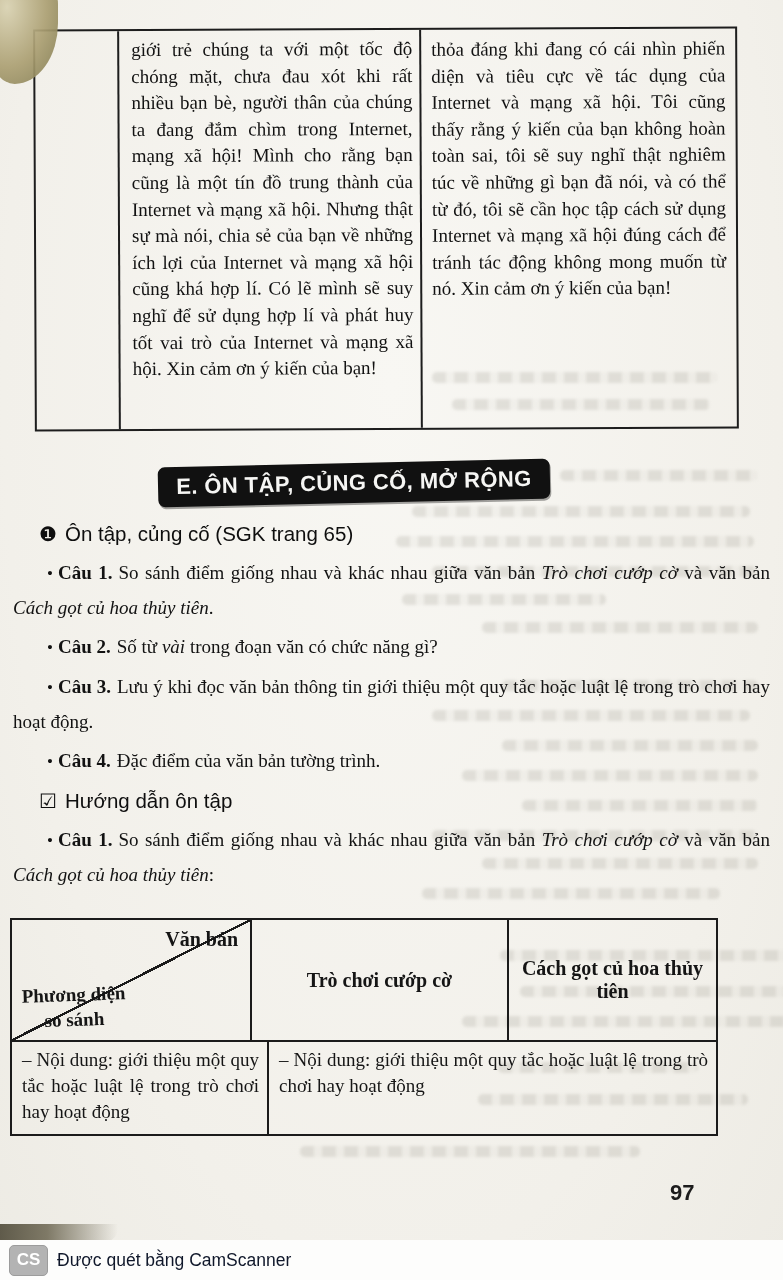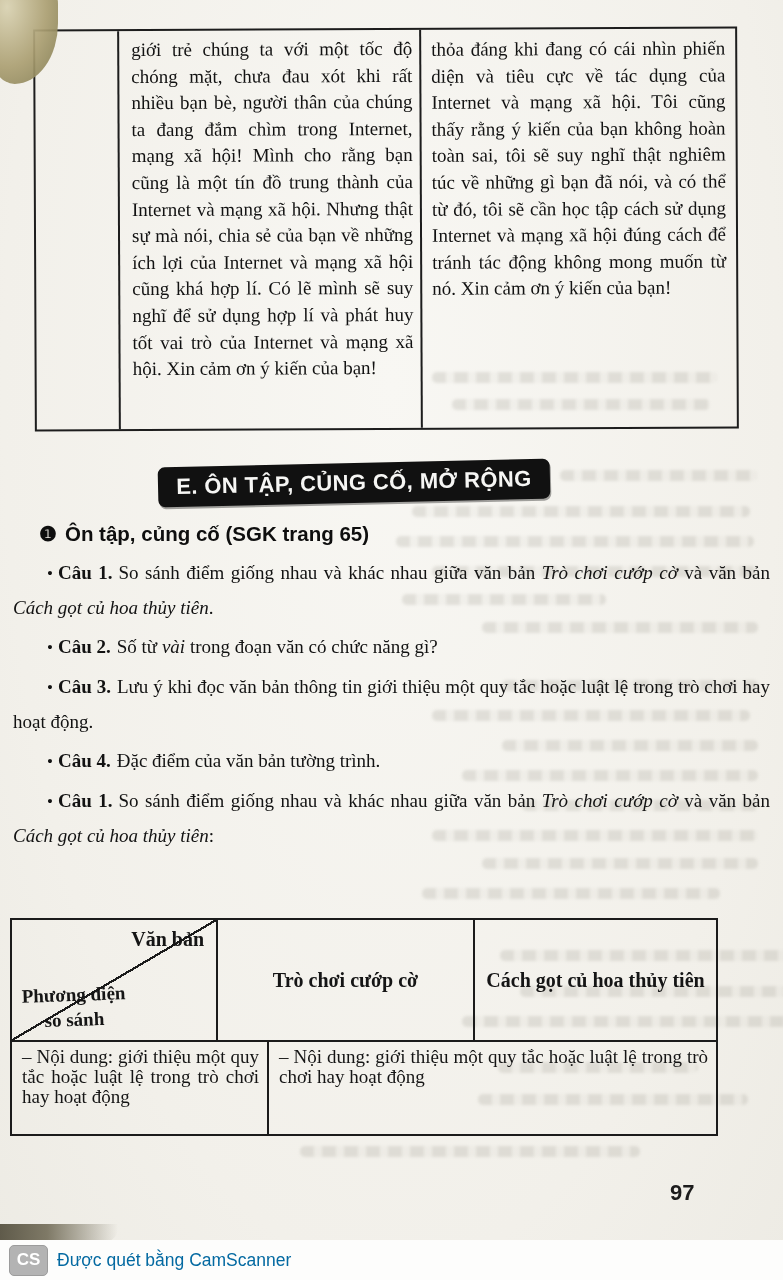--- a/index.html
+++ b/index.html
@@ -42,67 +42,67 @@
     position:absolute;left:158px;top:463px;width:392px;height:40px;z-index:2;
     background:#111;border-radius:7px;transform:rotate(-1.3deg);
     display:flex;align-items:center;justify-content:center;
     font-family:"Liberation Sans",sans-serif;font-weight:bold;font-size:22px;
     color:#f6f6f4;letter-spacing:.4px;box-shadow:1px 2px 0 rgba(0,0,0,.35);
   }
   
   .content{position:absolute;left:0;top:514px;width:783px;z-index:1;
     padding:0 13px;box-sizing:border-box;}
   .h-sans{
-    font-family:"Liberation Sans",sans-serif;font-weight:bold;font-size:20.5px;
+    font-family:"Liberation Sans",sans-serif;font-weight:normal;font-size:20.5px;
     color:#0e0e0e;margin:8px 0 10px 26px;
   }
   .h-sans .marker{margin-right:8px;font-size:20px;}
   .q{font-size:19px;line-height:34px;margin:0 0 5px 0;text-indent:34px;
      text-align:justify;color:#121212;}
   .q .blt{margin-right:5px;font-size:17px;}
   .q .qlabel{margin-right:6px;}
   .it{font-style:italic;}
   
   .cmp-table{
     position:absolute;left:10px;top:918px;width:708px;z-index:1;
     border:2px solid #1b1b1b;box-sizing:border-box;background:transparent;
   }
   .cmp-row{display:flex;}
   .cmp-row.header{height:120px;}
   .cmp-row.body{border-top:2px solid #1b1b1b;min-height:92px;}
-  .cmp-c1{width:206px;border-right:2px solid #1b1b1b;box-sizing:border-box;position:relative;}
+  .cmp-c1{width:240px;border-right:2px solid #1b1b1b;box-sizing:border-box;position:relative;}
   .cmp-c2{width:257px;border-right:2px solid #1b1b1b;box-sizing:border-box;}
   .cmp-c3{flex:1;box-sizing:border-box;}
   .corner-cell{
     background:linear-gradient(to bottom right, transparent 49.5%, #1b1b1b 49.5%, #1b1b1b 50.6%, transparent 50.6%);
   }
   .corner-top{position:absolute;top:8px;right:12px;font-weight:bold;font-size:20px;}
   .corner-bottom{position:absolute;left:4px;bottom:8px;width:116px;text-align:center;
     font-weight:bold;font-size:19px;line-height:25px;transform:rotate(-2deg);}
   .col-head{display:flex;align-items:center;justify-content:center;text-align:center;
     font-weight:bold;font-size:20px;padding:0 6px;}
   .cell-aspect{display:flex;align-items:flex-start;justify-content:center;text-align:center;
     font-size:19px;line-height:26px;padding:5px 8px;box-sizing:border-box;}
-  .cell-body{font-size:19px;line-height:20px;text-align:justify;padding:5px 8px 6px 10px;
+  .cell-body{font-size:19px;line-height:26px;text-align:justify;padding:5px 8px 6px 10px;
     box-sizing:border-box;}
   
   .page-number{position:absolute;left:670px;top:1180px;z-index:1;
     font-family:"Liberation Sans",sans-serif;font-weight:bold;font-size:22px;color:#1c1c1c;}
   
   .footer{
     position:absolute;left:0;top:1240px;width:783px;height:40px;z-index:4;
     background:#fdfdfc;display:flex;align-items:center;gap:9px;
     padding-left:9px;box-sizing:border-box;
   }
   .cs-badge{
     width:37px;height:29px;border-radius:5px;background:#b3b3b3;border:1px solid #9c9c9c;
     display:flex;align-items:center;justify-content:center;
     font-family:"Liberation Sans",sans-serif;font-weight:bold;font-size:17px;color:#ffffff;
   }
-  .footer-text{font-family:"Liberation Sans",sans-serif;font-size:17.5px;color:#0369a1;}
+  .footer-text{font-family:"Liberation Sans",sans-serif;font-size:17.5px;color:#0f172a;}
 </style>
 </head>
 <body>
 
 <div>
   <div class="ghost" style="left:432px;top:372px;width:286px;"></div>
   <div class="ghost" style="left:452px;top:399px;width:258px;"></div>
   <div class="ghost" style="left:560px;top:470px;width:198px;"></div>
   <div class="ghost" style="left:412px;top:506px;width:338px;"></div>
   <div class="ghost" style="left:396px;top:536px;width:358px;"></div>
@@ -151,20 +151,23 @@
   <p class="q"><span class="blt">•</span><b class="qlabel">Câu 1.</b><span>So sánh điểm giống nhau và khác nhau giữa văn bản </span><i class="it">Trò chơi cướp cờ</i><span> và văn bản </span><i class="it">Cách gọt củ hoa thủy tiên</i><span>.</span></p>
 
   <p class="q"><span class="blt">•</span><b class="qlabel">Câu 2.</b><span>Số từ </span><i class="it">vài</i><span> trong đoạn văn có chức năng gì?</span></p>
 
   <p class="q"><span class="blt">•</span><b class="qlabel">Câu 3.</b><span>Lưu ý khi đọc văn bản thông tin giới thiệu một quy tắc hoặc luật lệ trong trò chơi hay hoạt động.</span></p>
 
   <p class="q"><span class="blt">•</span><b class="qlabel">Câu 4.</b><span>Đặc điểm của văn bản tường trình.</span></p>
 
 
 
+  <div class="h-sans" style="margin-top:10px;">
+    <span class="marker">☑</span><span>Hướng dẫn ôn tập</span>
+  </div>
 
   <p class="q"><span class="blt">•</span><b class="qlabel">Câu 1.</b><span>So sánh điểm giống nhau và khác nhau giữa văn bản </span><i class="it">Trò chơi cướp cờ</i><span> và văn bản </span><i class="it">Cách gọt củ hoa thủy tiên</i><span>:</span></p>
 
 </div>
 
 <div class="cmp-table">
   <div class="cmp-row header">
     <div class="cmp-c1 corner-cell">
       <span class="corner-top">Văn bản</span>
       <span class="corner-bottom">Phương diện so sánh</span>

